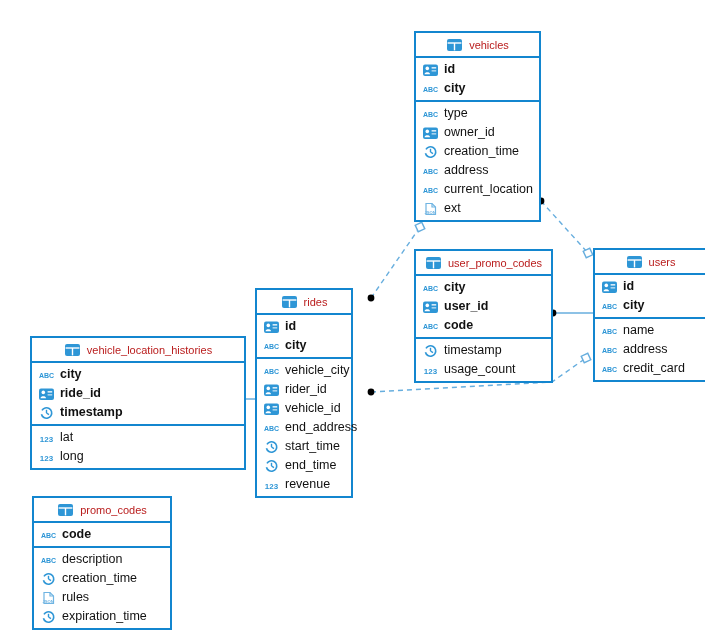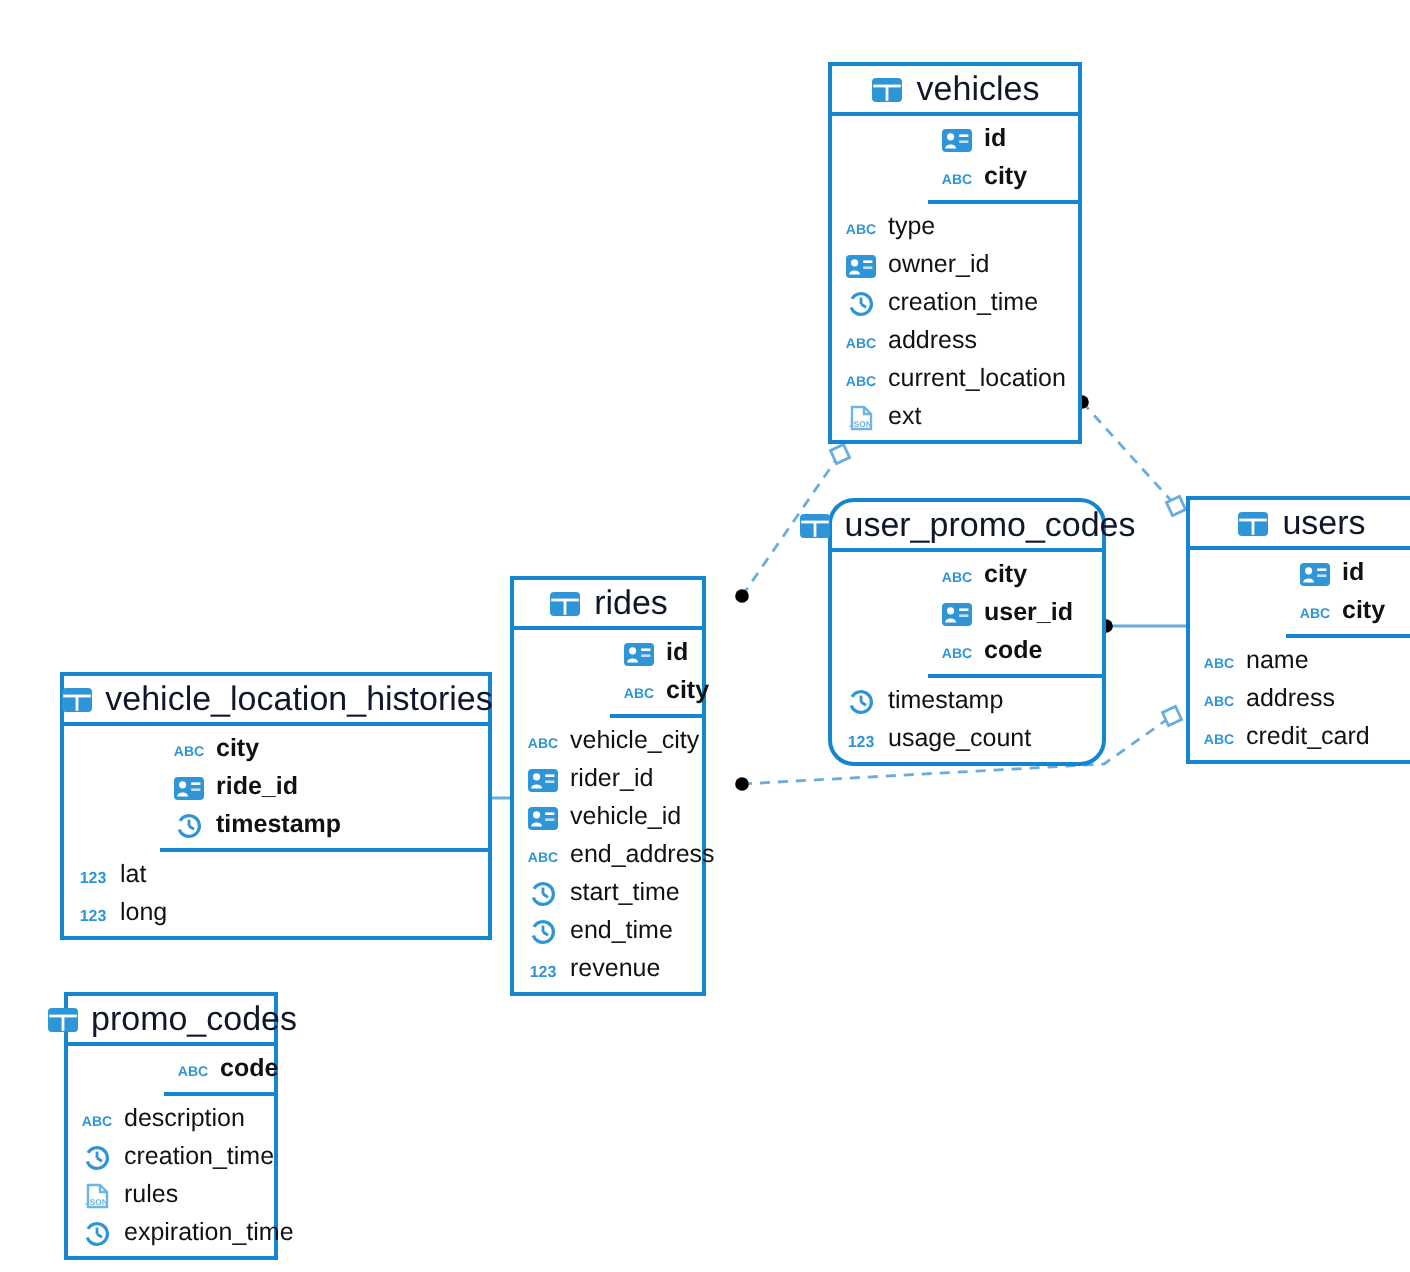--- a/index.html
+++ b/index.html
@@ -16,26 +16,26 @@
     background:#ffffff;
     border:2px solid var(--accent);
     z-index:2;
     box-sizing:border-box;
   }
   .table-header{
     height:23px;
     display:flex;align-items:center;justify-content:center;
     gap:6px;
     border-bottom:2px solid var(--accent);
-    font-size:17px;color:#0f172a;
+    font-size:11px;color:#b91c1c;
     white-space:nowrap;
     padding:0 6px;
   }
   .section{padding:2px 0;}
-  .section.pk{border-bottom:2px solid var(--accent);margin-left:48px;}
+  .section.pk{border-bottom:2px solid var(--accent);}
   .row{
     height:19px;
     display:flex;align-items:center;
     gap:5px;
     padding:0 6px 0 6px;
     font-size:12.5px;color:#111;
     white-space:nowrap;
   }
   .section.pk .row{font-weight:bold;}
   .icon{
@@ -149,21 +149,21 @@
             <svg width="17" height="14" viewBox="0 0 17 14">
               <path d="M4,1.5 h6 l3.5,3.5 v7.5 h-9.5 z" fill="none" stroke="#6fb4e2" stroke-width="1.2"></path>
               <path d="M10,1.5 v3.5 h3.5" fill="none" stroke="#6fb4e2" stroke-width="1.2"></path>
               <text x="8.2" y="11.6" text-anchor="middle" font-family="Liberation Sans, sans-serif" font-size="4.2" font-weight="bold" fill="#6fb4e2">JSON</text>
             </svg>
           </span>
           <span class="label">ext</span>
         </div>
       </div>
     </div>
-    <div class="table" style="left: 414px; top: 249px; width: 139px; border-radius: 13px;">
+    <div class="table" style="left: 414px; top: 249px; width: 139px;">
       <div class="table-header">
         <span class="icon">
           <svg width="17" height="14" viewBox="0 0 17 14">
             <rect x="1" y="1" width="15" height="12" rx="2" fill="#2e96d6"></rect>
             <line x1="1.6" y1="5" x2="15.4" y2="5" stroke="#fff" stroke-width="1.4"></line>
             <line x1="8.5" y1="5" x2="8.5" y2="12.4" stroke="#fff" stroke-width="1.4"></line>
           </svg>
         </span>
         <span>user_promo_codes</span>
       </div>
@@ -437,21 +437,21 @@
         <div class="row">
           <span class="icon">
             <svg width="17" height="14" viewBox="0 0 17 14">
               <text x="8.5" y="10.5" text-anchor="middle" font-family="Liberation Sans, sans-serif" font-size="8" font-weight="bold" fill="#2e96d6">123</text>
             </svg>
           </span>
           <span class="label">long</span>
         </div>
       </div>
     </div>
-    <div class="table" style="left: 32px; top: 496px; width: 107px;">
+    <div class="table" style="left: 32px; top: 496px; width: 140px;">
       <div class="table-header">
         <span class="icon">
           <svg width="17" height="14" viewBox="0 0 17 14">
             <rect x="1" y="1" width="15" height="12" rx="2" fill="#2e96d6"></rect>
             <line x1="1.6" y1="5" x2="15.4" y2="5" stroke="#fff" stroke-width="1.4"></line>
             <line x1="8.5" y1="5" x2="8.5" y2="12.4" stroke="#fff" stroke-width="1.4"></line>
           </svg>
         </span>
         <span>promo_codes</span>
       </div>

